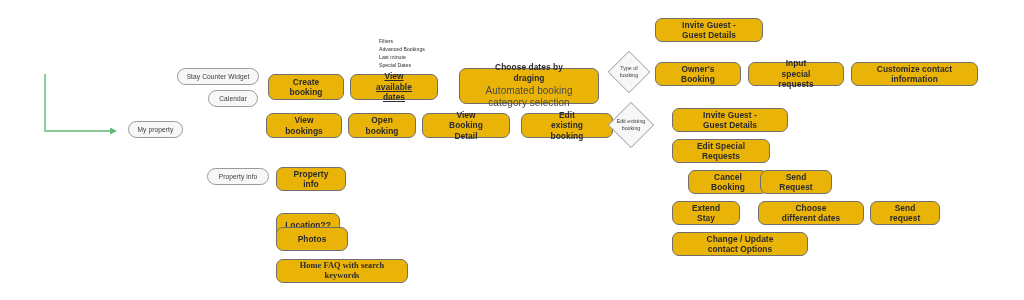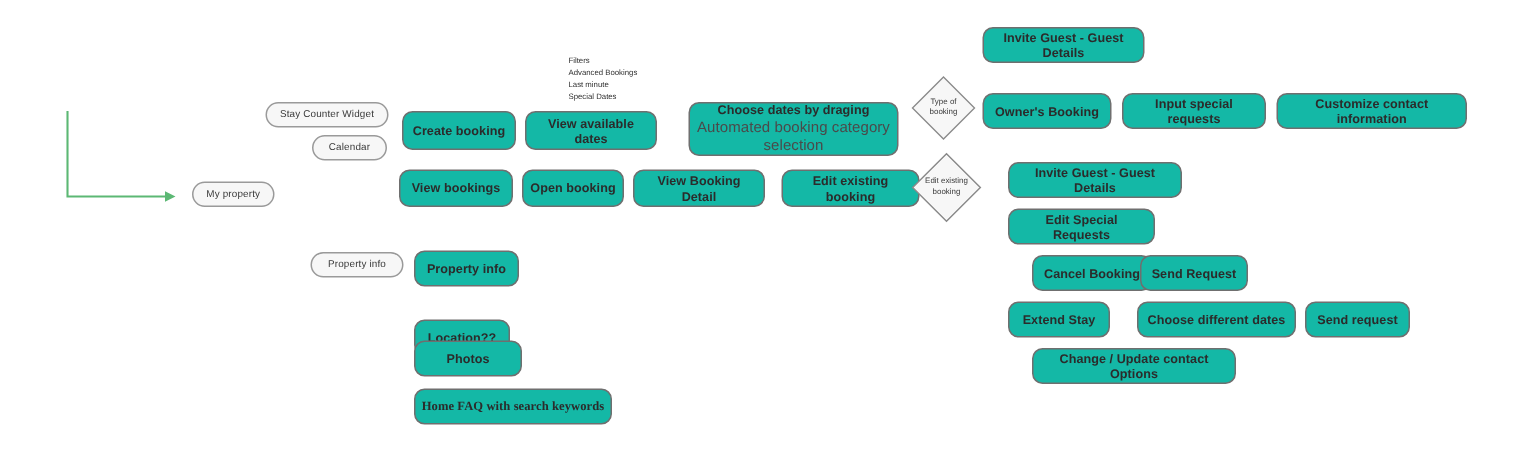--- a/index.html
+++ b/index.html
@@ -27,28 +27,28 @@
     box-sizing: border-box;
     display: flex;
     flex-direction: column;
     align-items: center;
     justify-content: center;
     text-align: center;
     color: #2b2b2b;
   }
   
   .card {
-    background: #14b8a6;
+    background: #eab308;
     border: 1.1px solid #6f6f6f;
     border-radius: 7px;
     font-weight: bold;
     font-size: 8.4px;
     letter-spacing: 0.05px;
     line-height: 1.25;
-    padding: 2px 4px;
+    padding: 2px 22px;
   }
   .card .sub {
     font-weight: normal;
     font-size: 10px;
     color: #4a4a4a;
     margin-top: 1.5px;
   }
   
   .pill {
     background: #f7f7f7;
@@ -109,21 +109,21 @@
   <div id="pills-layer">
       <div class="node pill" style="left: 177px; top: 68px; width: 82px; height: 17px;">Stay Counter Widget</div>
       <div class="node pill" style="left: 208px; top: 90px; width: 50px; height: 17px;">Calendar</div>
       <div class="node pill" style="left: 128px; top: 121px; width: 55px; height: 17px;">My property</div>
       <div class="node pill" style="left: 207px; top: 168px; width: 62px; height: 17px;">Property info</div>
     </div>
   <div id="cards-layer">
       <div class="node card" style="left: 268px; top: 74px; width: 76px; height: 26px;">
         <span>Create booking</span>
       </div>
-      <div class="node card" style="left: 350px; top: 74px; width: 88px; height: 26px;">
+      <div class="node card" style="left: 350px; top: 74px; width: 88px; height: 26px; text-decoration: underline;">
         <span>View available dates</span>
       </div>
       <div class="node card" style="left: 459px; top: 68px; width: 140px; height: 36px;">
         <span>Choose dates by draging</span>
         <span class="sub">Automated booking category selection</span>
       </div>
       <div class="node card" style="left: 266px; top: 113px; width: 76px; height: 25px;">
         <span>View bookings</span>
       </div>
       <div class="node card" style="left: 348px; top: 113px; width: 68px; height: 25px;">
@@ -173,21 +173,21 @@
       </div>
       <div class="node card" style="left: 672px; top: 201px; width: 68px; height: 24px; text-align: center;">
         <span>Extend Stay</span>
       </div>
       <div class="node card" style="left: 758px; top: 201px; width: 106px; height: 24px;">
         <span>Choose different dates</span>
       </div>
       <div class="node card" style="left: 870px; top: 201px; width: 70px; height: 24px;">
         <span>Send request</span>
       </div>
-      <div class="node card" style="left: 672px; top: 232px; width: 136px; height: 24px; margin-left: 16px;">
+      <div class="node card" style="left: 672px; top: 232px; width: 136px; height: 24px;">
         <span>Change / Update  contact Options</span>
       </div>
     </div>
   <div id="decisions-layer">
       <div class="diamond-wrap" style="left: 607px; top: 50px; width: 44px; height: 44px;">
         <svg class="dshape" viewBox="0 0 100 100" preserveAspectRatio="none">
           <polygon points="50,3 97,50 50,97 3,50" fill="#f7f7f7" stroke="#8a8a8a" stroke-width="2"></polygon>
         </svg>
         <div class="dlabel">Type of booking</div>
       </div>

